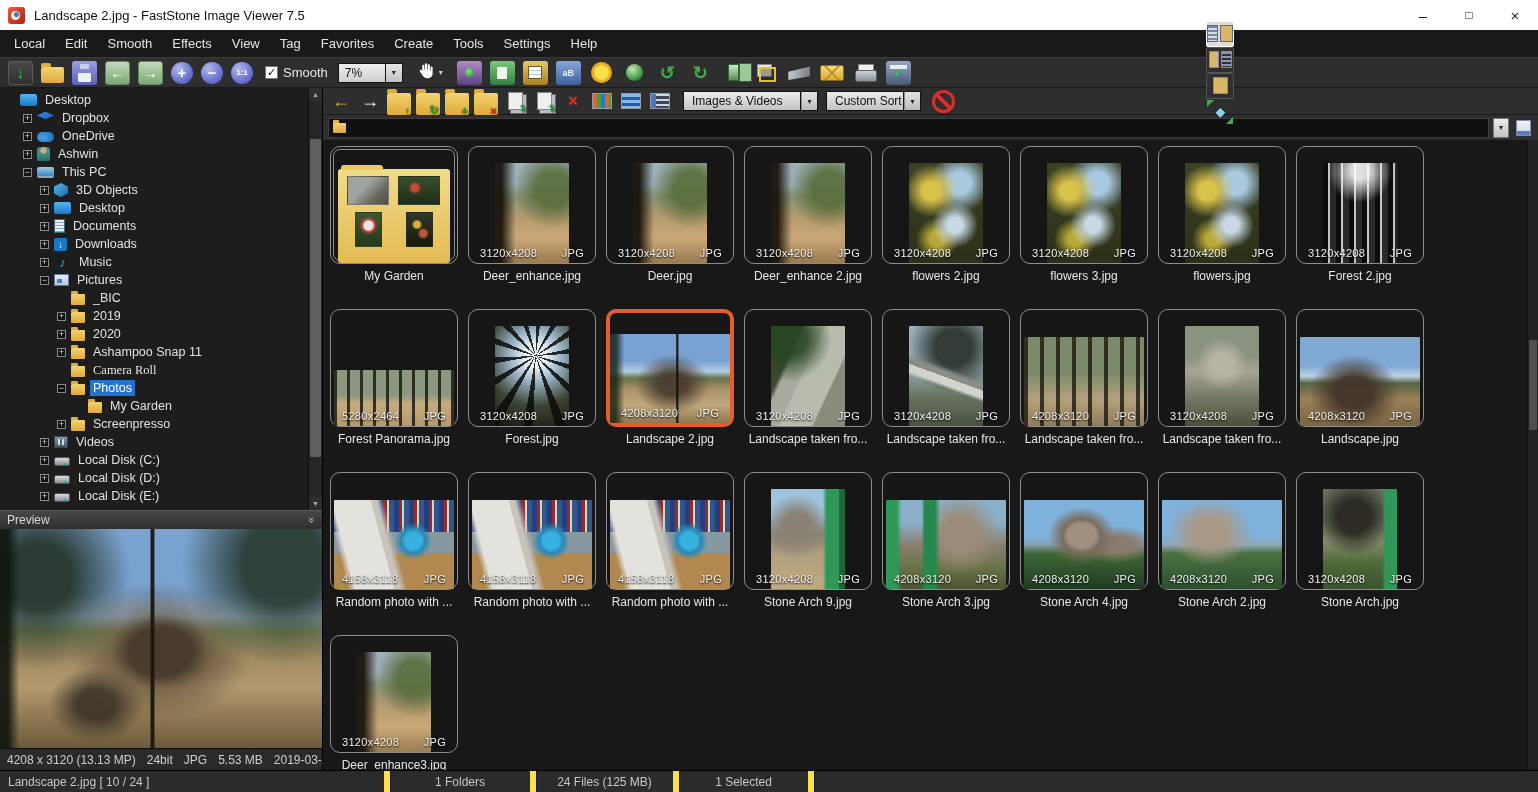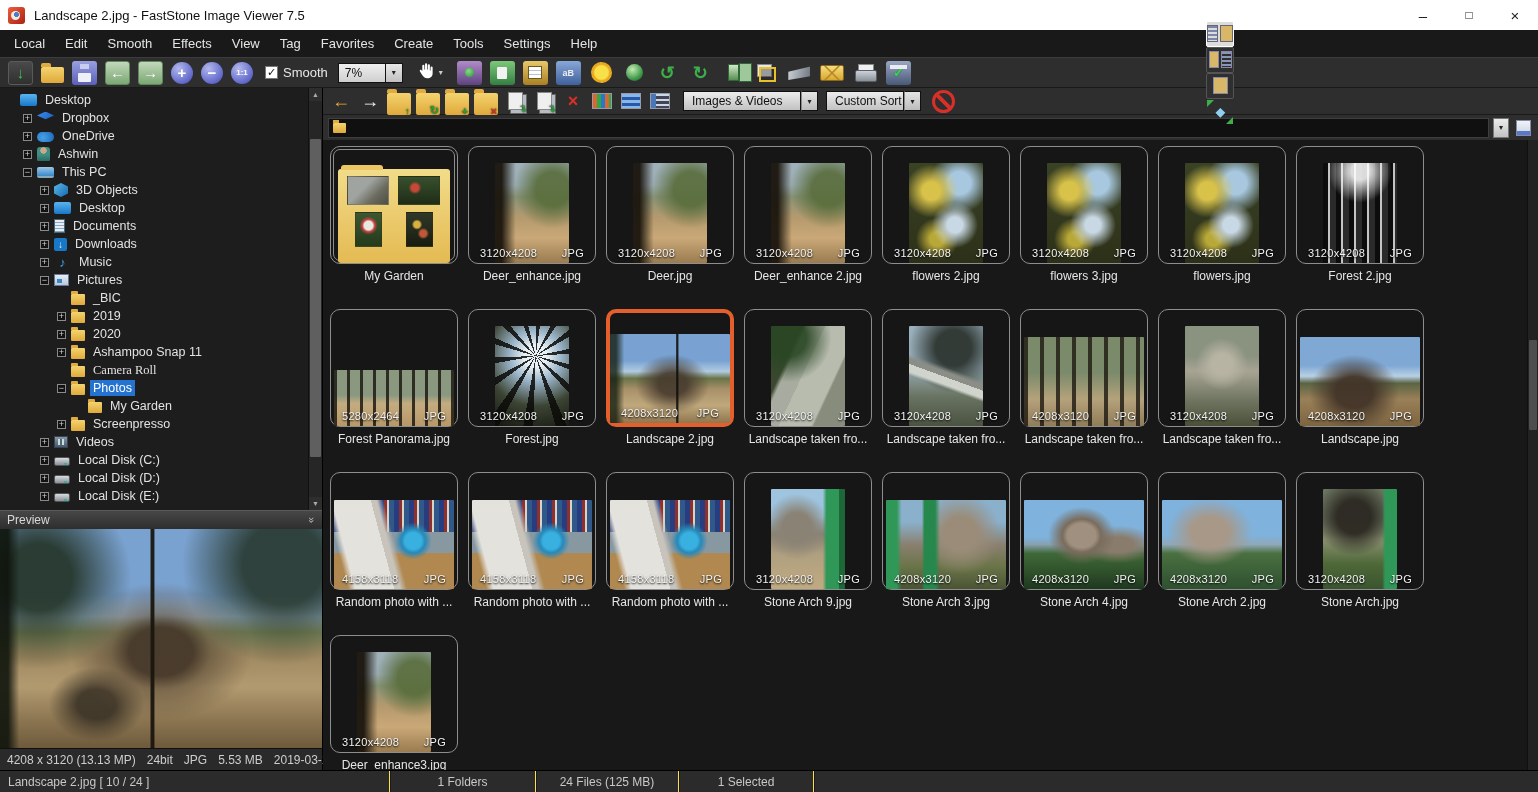--- a/index.html
+++ b/index.html
@@ -196,21 +196,21 @@
   .tv-random{background:linear-gradient(75deg,transparent 10%,#e4e2dc 15% 42%,#c8c4bc 42% 46%,transparent 51%),radial-gradient(circle at 66% 46%,#38b0e0 0 9%,#2888b8 13%,transparent 20%),linear-gradient(180deg,transparent 0 36%,#8898a0 36% 60%,#b08850 60% 100%),repeating-linear-gradient(90deg,#283c80 0 5px,#8c3030 5px 8px,#d8d4c8 8px 10px,#305888 10px 15px)}
   .tv-arch-port{background:linear-gradient(90deg,transparent 70%,#2f9858 75% 92%,#1e6838 92%),radial-gradient(circle at 35% 38%,#8a8274 0 18%,transparent 42%),linear-gradient(180deg,#9ec4e0 0 28%,#8a8274 45%,#b0a080 65%,#c0aa80 100%)}
   .tv-arch-poles{background:linear-gradient(90deg,#2f9858 0 9%,transparent 13% 30%,#27884e 32% 41%,transparent 45%),radial-gradient(circle at 62% 38%,#9a8c78 0 18%,transparent 44%),linear-gradient(180deg,#8ab0cc 0 25%,#8a8070 50%,#6a7448 75%,#4a5434 100%)}
   .tv-arch-rock{background:radial-gradient(ellipse at 48% 40%,#a09080 0 16%,#7a6c5c 22%,transparent 38%),radial-gradient(ellipse at 78% 50%,#8a7c6c 0 12%,transparent 30%),linear-gradient(180deg,#7fb2dc 0 42%,#88a0b0 50%,#3f6838 60%,#2c4c28 85%,#1e3820 100%)}
   .tv-arch-rock2{background:radial-gradient(ellipse at 40% 36%,#a89888 0 18%,transparent 42%),linear-gradient(180deg,#7fb2dc 0 40%,#90a8b8 50%,#4a7040 60%,#2e5030 100%)}
   .tv-arch-port2{background:linear-gradient(90deg,transparent 80%,#2f9858 84%),radial-gradient(circle at 42% 28%,rgba(40,36,30,.9) 0 20%,transparent 46%),linear-gradient(180deg,#6a7460 0 30%,#8a9070 50%,#4e6838 75%,#3a5430 100%)}
   .grid-scrollbar{width:11px;border-left:1px solid #101010;background:#222}
   .grid-thumb{top:200px;height:90px;background:#4e4e4e}
   
   .statusbar{height:22px;background:#2b2b2b;border-top:1px solid #000;display:flex;align-items:center;font-size:12px;color:#c8c8c8}
-  .seg{height:100%;display:flex;align-items:center;justify-content:center;border-right:1px solid #fde047;box-shadow:1px 0 0 #1a1a1a}
+  .seg{height:100%;display:flex;align-items:center;justify-content:center;border-right:6px solid #fde047;box-shadow:1px 0 0 #1a1a1a}
   .seg-name{width:390px;justify-content:flex-start;padding-left:8px}
   .seg-folders{width:146px}
   .seg-files{width:143px}
   .seg-selected{width:135px}
   .seg-rest{flex:1;border-right:none;box-shadow:none}
 </style>
 </head>
 <body>
 
 <div class="app">

